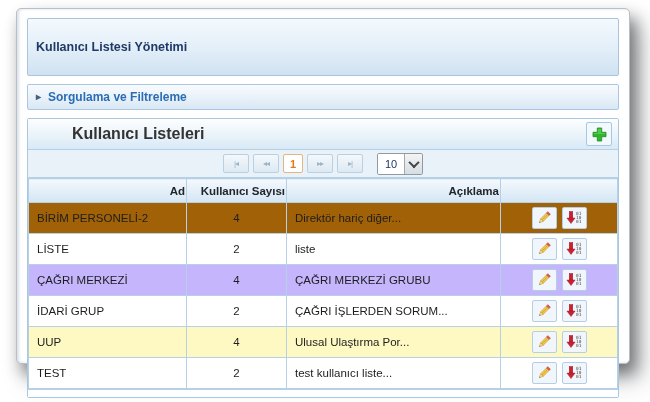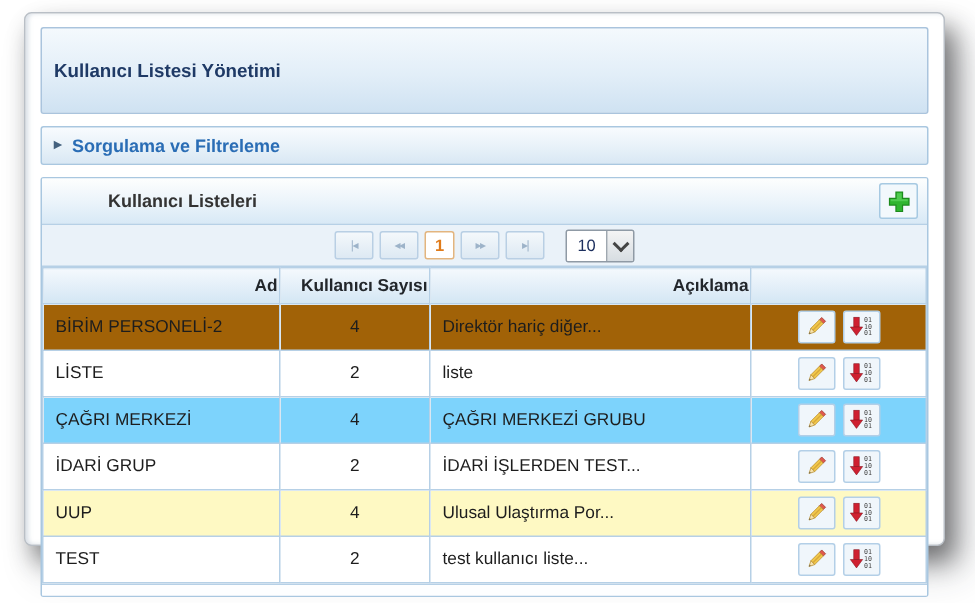--- a/index.html
+++ b/index.html
@@ -13,21 +13,21 @@
     border:1px solid #aac4dd;border-radius:2px;padding:16px 8px;font-size:12.5px;font-weight:bold;color:#1f3a66;}
   
   .filterbar{margin-top:8px;height:24px;line-height:24px;background:linear-gradient(180deg,#f8fbfe 0%,#e6f0f8 60%,#d9e8f4 100%);
     border:1px solid #a9c7e0;border-radius:2px;padding:0 8px;font-size:12px;font-weight:bold;color:#2a6db5;
     display:flex;align-items:center;gap:7px;cursor:pointer;}
   .filterbar .tri{color:#44617e;font-size:10px;line-height:1;}
   
   .list-panel{margin-top:8px;border:1px solid #a9c7e0;border-radius:2px;background:#ffffff;}
   .panel-head{height:30px;background:linear-gradient(180deg,#fdfefe 0%,#eaf3fa 55%,#d8e9f6 100%);
     border-bottom:1px solid #b6d0e6;display:flex;align-items:center;justify-content:space-between;padding:0 6px 0 9px;}
-  .panel-title{font-size:12px;font-weight:bold;color:#333333;padding-left:35px;}
+  .panel-title{font-size:16px;font-weight:bold;color:#333333;padding-left:35px;}
   .add-btn{width:26px;height:24px;background:#f2f8fc;border:1px solid #a6c9e2;border-radius:2px;
     display:flex;align-items:center;justify-content:center;cursor:pointer;padding:0;}
   
   .pagbar{height:27px;background:#eaf2f9;border-bottom:1px solid #b6d0e6;
     display:flex;align-items:center;justify-content:center;gap:4px;}
   .pg-btn{min-width:26px;height:19px;background:linear-gradient(180deg,#f4f8fb,#dde9f3);
     border:1px solid #b9cfe4;border-radius:2px;font-size:8px;color:#9db3c9;cursor:pointer;
     display:inline-flex;align-items:center;justify-content:center;letter-spacing:-1px;padding:0 3px;}
   .pg-cur{min-width:20px;height:19px;background:#ffffff;border:1px solid #e3b57f;border-radius:2px;
     font-size:11px;font-weight:bold;color:#e07b1a;display:inline-flex;align-items:center;justify-content:center;cursor:pointer;}
@@ -41,21 +41,21 @@
     transform:rotate(45deg) translate(-1px,-1px);}
   
   table{width:100%;border-collapse:collapse;table-layout:fixed;}
   th,td{border:1px solid #b6d0e6;font-size:11.5px;color:#1d1d1d;overflow:hidden;white-space:nowrap;}
   th{height:21px;background:linear-gradient(180deg,#f4f9fd 0%,#e2eef8 55%,#d3e6f4 100%);
     font-weight:bold;color:#22262b;text-align:right;}
   td{height:30px;padding:0 8px;background:#ffffff;}
   td.center{text-align:center;padding:0;}
   col.c-ad{width:158px;} col.c-count{width:100px;} col.c-desc{width:214px;}
   tbody tr:nth-child(1) td{background:#a16207;margin-top:23px;}
-  tbody tr:nth-child(3) td{background:#7dd3fc;}
+  tbody tr:nth-child(3) td{background:#c4b5fd;}
   tbody tr:nth-child(5) td{background:#fef9c3;}
   .actions{display:flex;gap:5px;justify-content:center;align-items:center;}
   .icon-btn{width:25px;height:22px;background:#f0f6fb;border:1px solid #b3cfe7;border-radius:2px;
     display:flex;align-items:center;justify-content:center;cursor:pointer;padding:0;}
   .tfoot-strip{height:7px;background:#fdfeff;border-top:1px solid #b6d0e6;}
 </style>
 </head>
 <body>
 
 <div class="window">
@@ -195,21 +195,21 @@
                     <text x="10" y="9" font-size="4.4" fill="#444" font-family="DejaVu Sans Mono, monospace">10</text>
                     <text x="10" y="13.4" font-size="4.4" fill="#444" font-family="DejaVu Sans Mono, monospace">01</text>
                   </svg>
             </button>
           </div>
             </td>
         </tr>
         <tr>
           <td>İDARİ GRUP</td>
           <td class="center">2</td>
-          <td>İDARİ İŞLERDEN TEST...</td>
+          <td>ÇAĞRI İŞLERDEN SORUM...</td>
           <td class="center">
               <div class="actions">
             <button class="icon-btn">
               <svg width="16" height="16" viewBox="0 0 16 16">
                     <g transform="rotate(45 8 8)">
                       <rect x="6.2" y="0.8" width="3.6" height="2.2" fill="#e05a4e" stroke="#a03a30" stroke-width="0.5"></rect>
                       <rect x="6.2" y="3" width="3.6" height="8" fill="#f2c84b" stroke="#b98f2d" stroke-width="0.5"></rect>
                       <line x1="8" y1="3" x2="8" y2="11" stroke="#d8a93a" stroke-width="0.9"></line>
                       <polygon points="6.2,11 9.8,11 8,14.6" fill="#f7e3ae" stroke="#b98f2d" stroke-width="0.5"></polygon>
                       <polygon points="7.5,13.4 8.5,13.4 8,14.6" fill="#555"></polygon>

